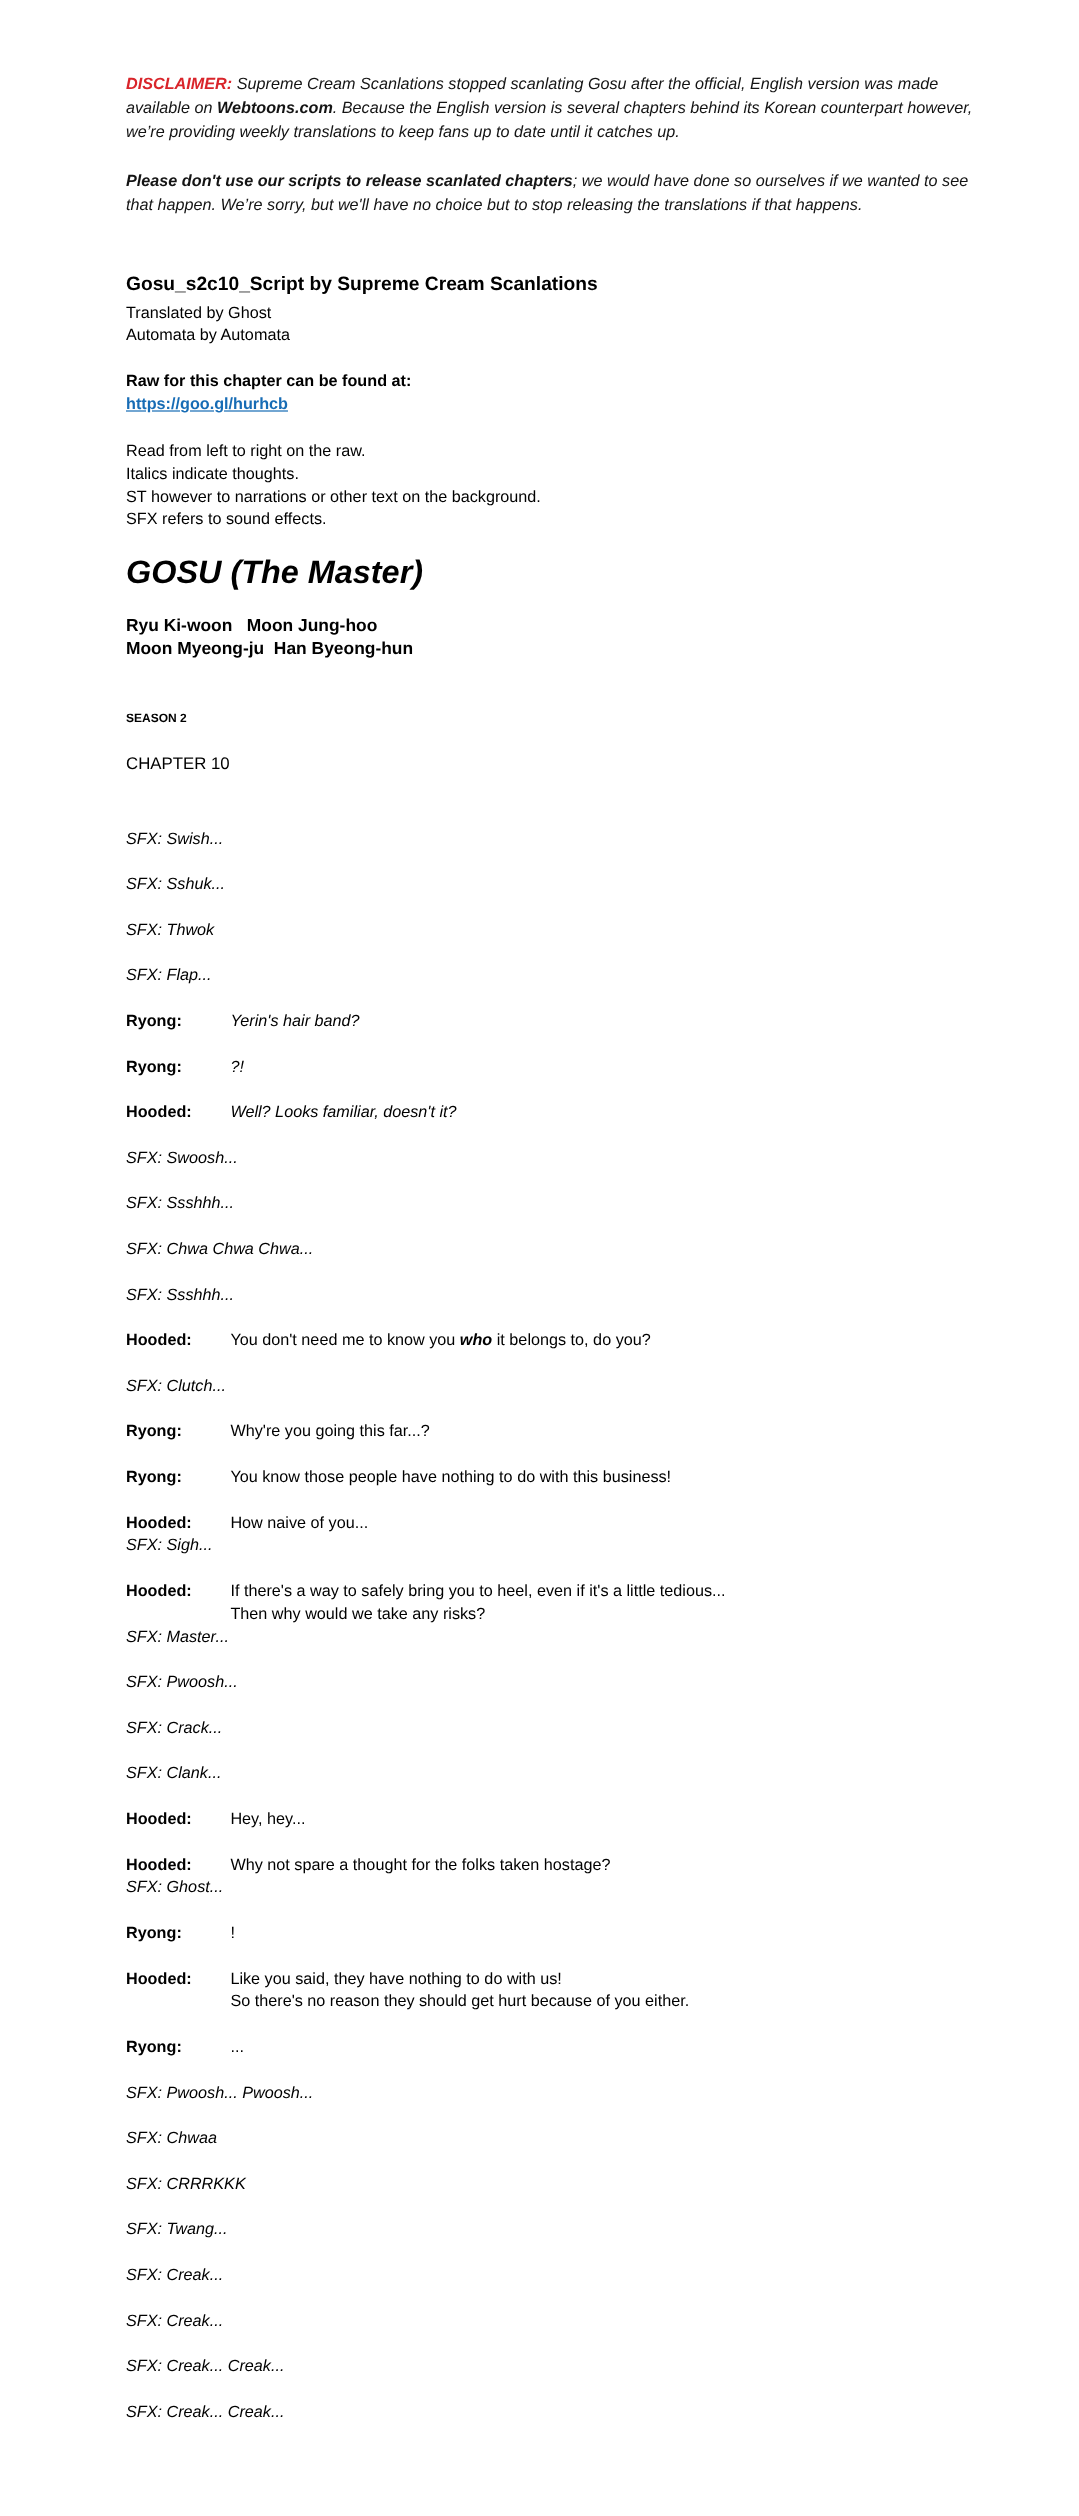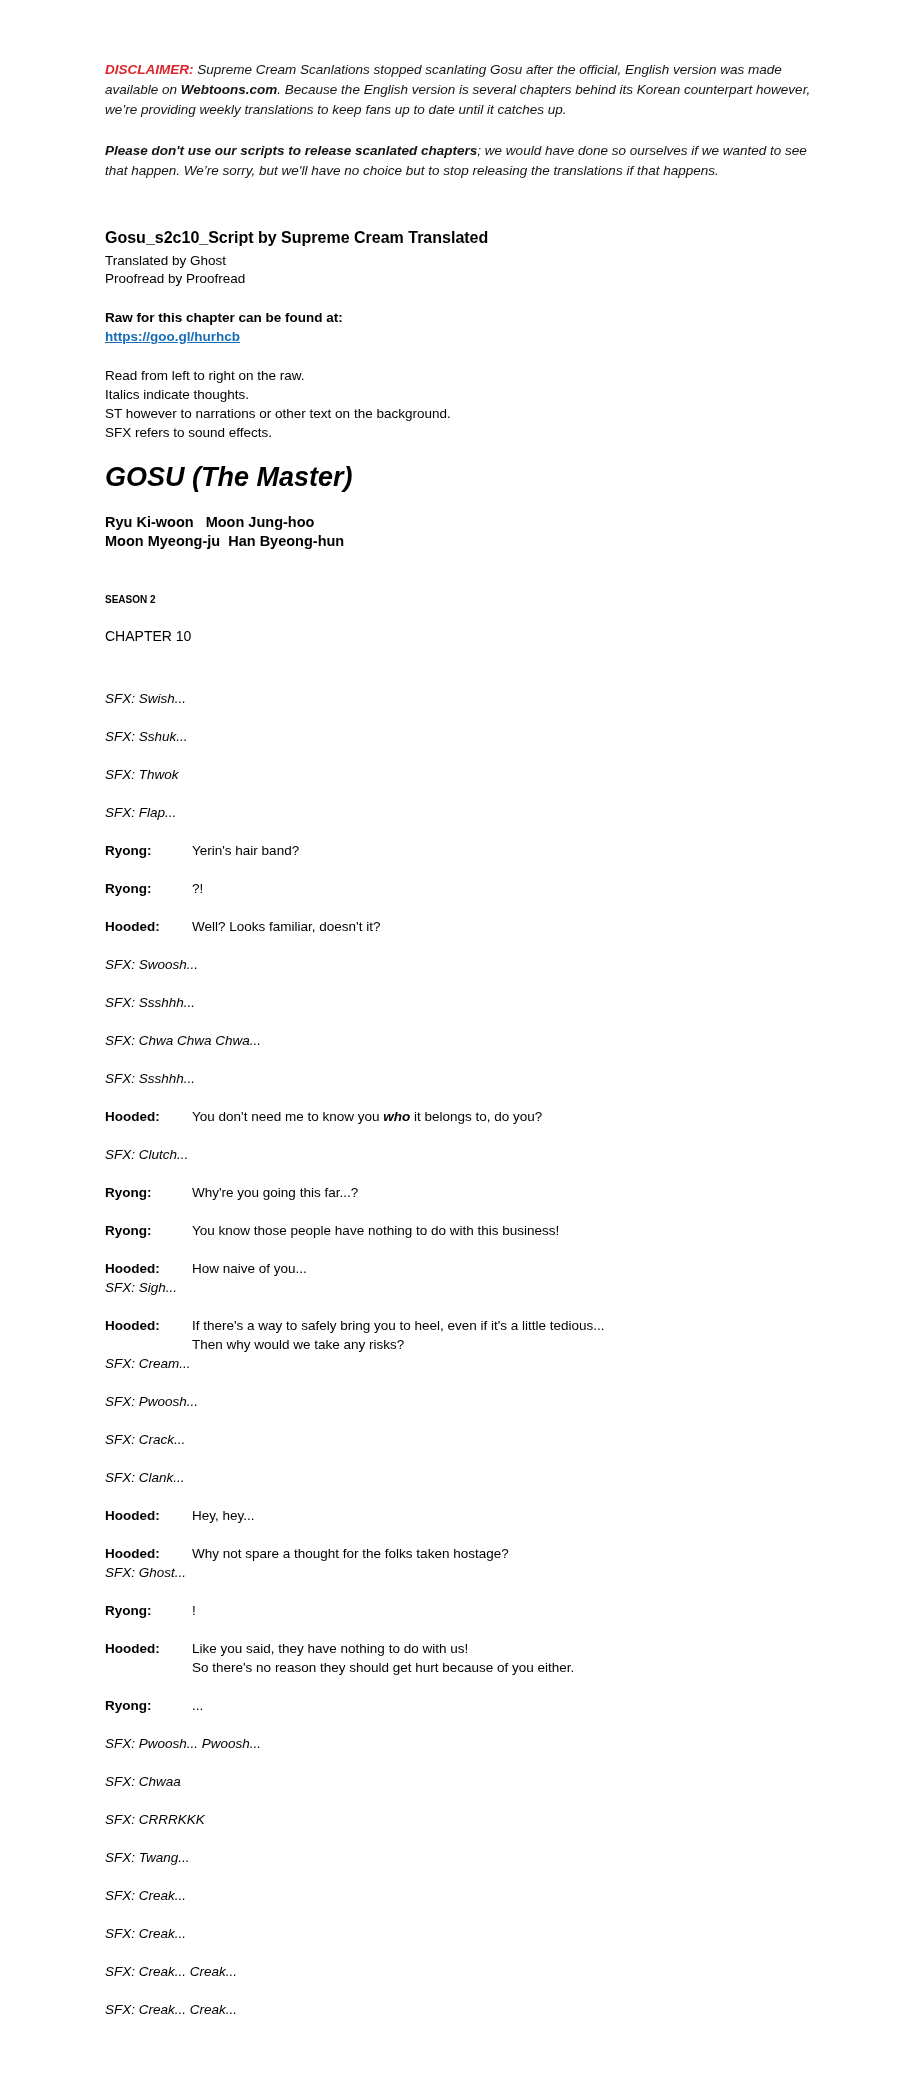--- a/index.html
+++ b/index.html
@@ -98,38 +98,38 @@
     font-size: 13.5px;
     line-height: 19px;
   }
   .sfx { font-style: italic; }
   .dline {
     display: grid;
     grid-template-columns: 87px 1fr;
     align-items: start;
   }
   .speaker { font-weight: bold; }
-  .thought { }
+  .thought { font-style: italic; }
   .emph { font-weight: bold; font-style: italic; }
 </style>
 </head>
 <body>
 
 <div class="content">
 
   <div class="disclaimer">
     <p><span class="red-bold">DISCLAIMER:</span><span> Supreme Cream Scanlations stopped scanlating Gosu after the official, English version was made available on </span><span class="bold">Webtoons.com</span><span>. Because the English version is several chapters behind its Korean counterpart however, we’re providing weekly translations to keep fans up to date until it catches up.</span></p>
     <p><span class="bold">Please don't use our scripts to release scanlated chapters</span><span>; we would have done so ourselves if we wanted to see that happen. We’re sorry, but we'll have no choice but to stop releasing the translations if that happens.</span></p>
   </div>
 
-  <div class="doc-title">Gosu_s2c10_Script by Supreme Cream Translated</div>
+  <div class="doc-title">Gosu_s2c10_Script by Supreme Cream Scanlations</div>
 
   <div class="credits">
     <div class="credit-line">Translated by Ghost</div>
-    <div class="credit-line">Proofread by Proofread</div>
+    <div class="credit-line">Automata by Automata</div>
   </div>
 
   <div class="raw-block">
     <div class="raw-label">Raw for this chapter can be found at:</div>
     <a class="raw-link">https://goo.gl/hurhcb</a>
   </div>
 
   <div class="notes">
     <div class="note-line">Read from left to right on the raw.</div>
     <div class="note-line">Italics indicate thoughts.</div>
@@ -216,21 +216,21 @@
           <span class="speaker">Hooded:</span>
           <span class="dtext">How naive of you...</span>
         </div>
         <div class="sfx">SFX: Sigh...</div>
       </div>
       <div class="entry">
         <div class="dline">
           <span class="speaker">Hooded:</span>
           <span class="dtext">If there's a way to safely bring you to heel, even if it's a little tedious...<br>Then why would we take any risks?</span>
         </div>
-        <div class="sfx">SFX: Cream...</div>
+        <div class="sfx">SFX: Master...</div>
       </div>
       <div class="entry">
         <div class="sfx">SFX: Pwoosh...</div>
       </div>
       <div class="entry">
         <div class="sfx">SFX: Crack...</div>
       </div>
       <div class="entry">
         <div class="sfx">SFX: Clank...</div>
       </div>

